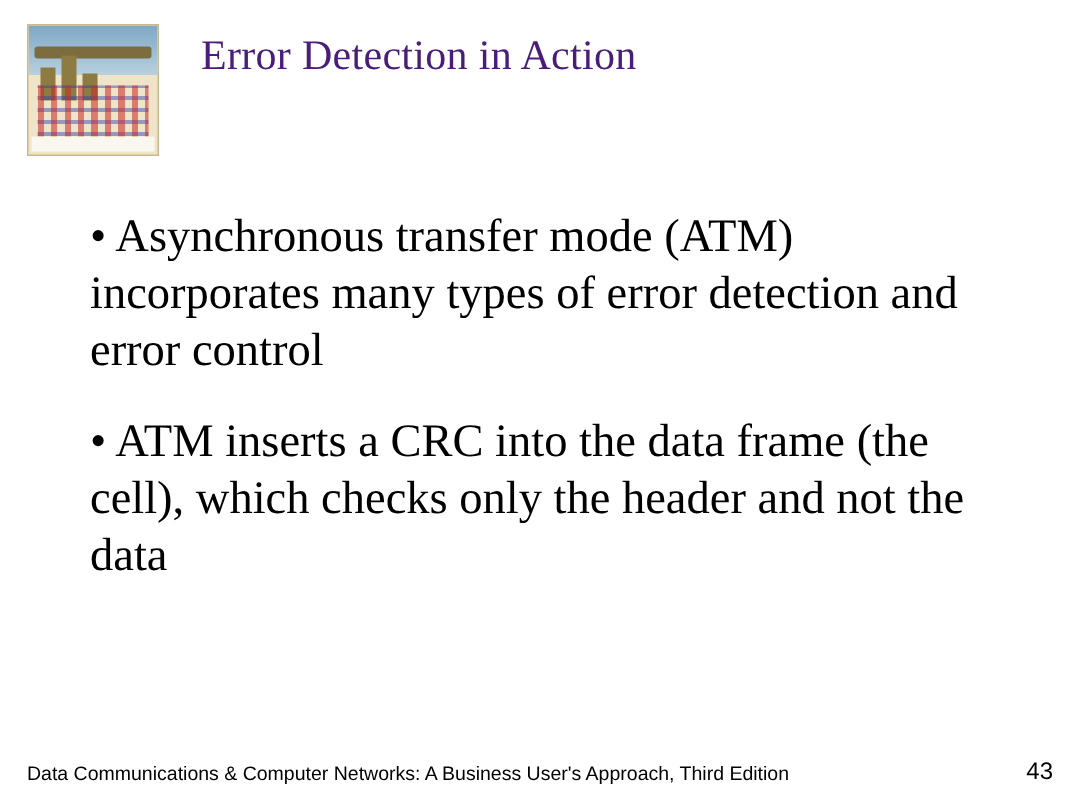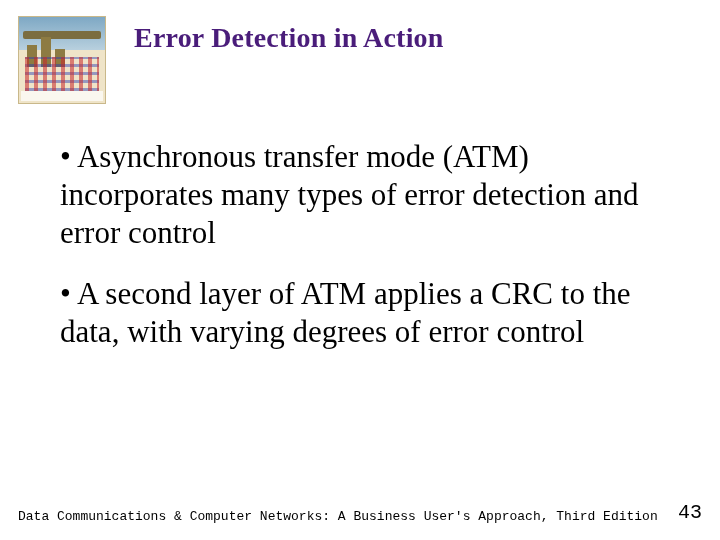--- a/index.html
+++ b/index.html
@@ -31,21 +31,21 @@
   .thumb .b1 { left: 8px; height: 22px; }
   .thumb .b2 { left: 22px; height: 30px; }
   .thumb .b3 { left: 36px; height: 18px; }
   .thumb .grid { position: absolute; bottom: 12px; left: 6px; right: 6px; height: 34px;
     background:
       repeating-linear-gradient(90deg, rgba(200,40,40,.55) 0 4px, transparent 4px 9px),
       repeating-linear-gradient(0deg, rgba(40,60,180,.45) 0 3px, transparent 3px 8px);
   }
   .thumb .label { position: absolute; bottom: 2px; left: 2px; right: 2px; height: 10px; background: rgba(255,255,255,.7); }
   .title {
-    font-weight: bold;
+    font-weight: normal;
     font-size: 28px;
     color: #4a1d7a;
     margin-left: 28px;
     margin-top: 6px;
     letter-spacing: .2px;
   }
   .content {
     padding: 34px 56px 0 60px;
   }
   .bullet {
@@ -58,44 +58,44 @@
     content: "• ";
     white-space: pre;
   }
   .footer {
     position: absolute;
     bottom: 16px;
     left: 18px;
     right: 18px;
     display: flex;
     justify-content: space-between;
-    align-items: flex-end;
-    font-family: Liberation Mono, monospace;
+    align-items: center;
+    font-family: Liberation Sans, sans-serif;
     font-size: 13px;
     color: #000;
   }
-  .footer .page { font-size: 20px; }
+  .footer .page { font-size: 16px; }
 </style>
 </head>
 <body>
 
 <div class="header-row">
   <div class="thumb">
     <div class="sky"></div>
     <div class="bridge"></div>
     <div class="bldg b1"></div>
     <div class="bldg b2"></div>
     <div class="bldg b3"></div>
     <div class="grid"></div>
     <div class="label"></div>
   </div>
   <div class="title">Error Detection in Action</div>
 </div>
 
 <div class="content">
   <p class="bullet">Asynchronous transfer mode (ATM) incorporates many types of error detection and error control</p>
-  <p class="bullet">A second layer of ATM applies a CRC to the data, with varying degrees of error control</p>
+  <p class="bullet">ATM inserts a CRC into the data frame (the cell), which checks only the header and not the data</p>
 </div>
 
 <div class="footer">
   <span>Data Communications &amp; Computer Networks: A Business User's Approach, Third Edition</span>
   <span class="page">43</span>
 </div>
 
 </body></html>

